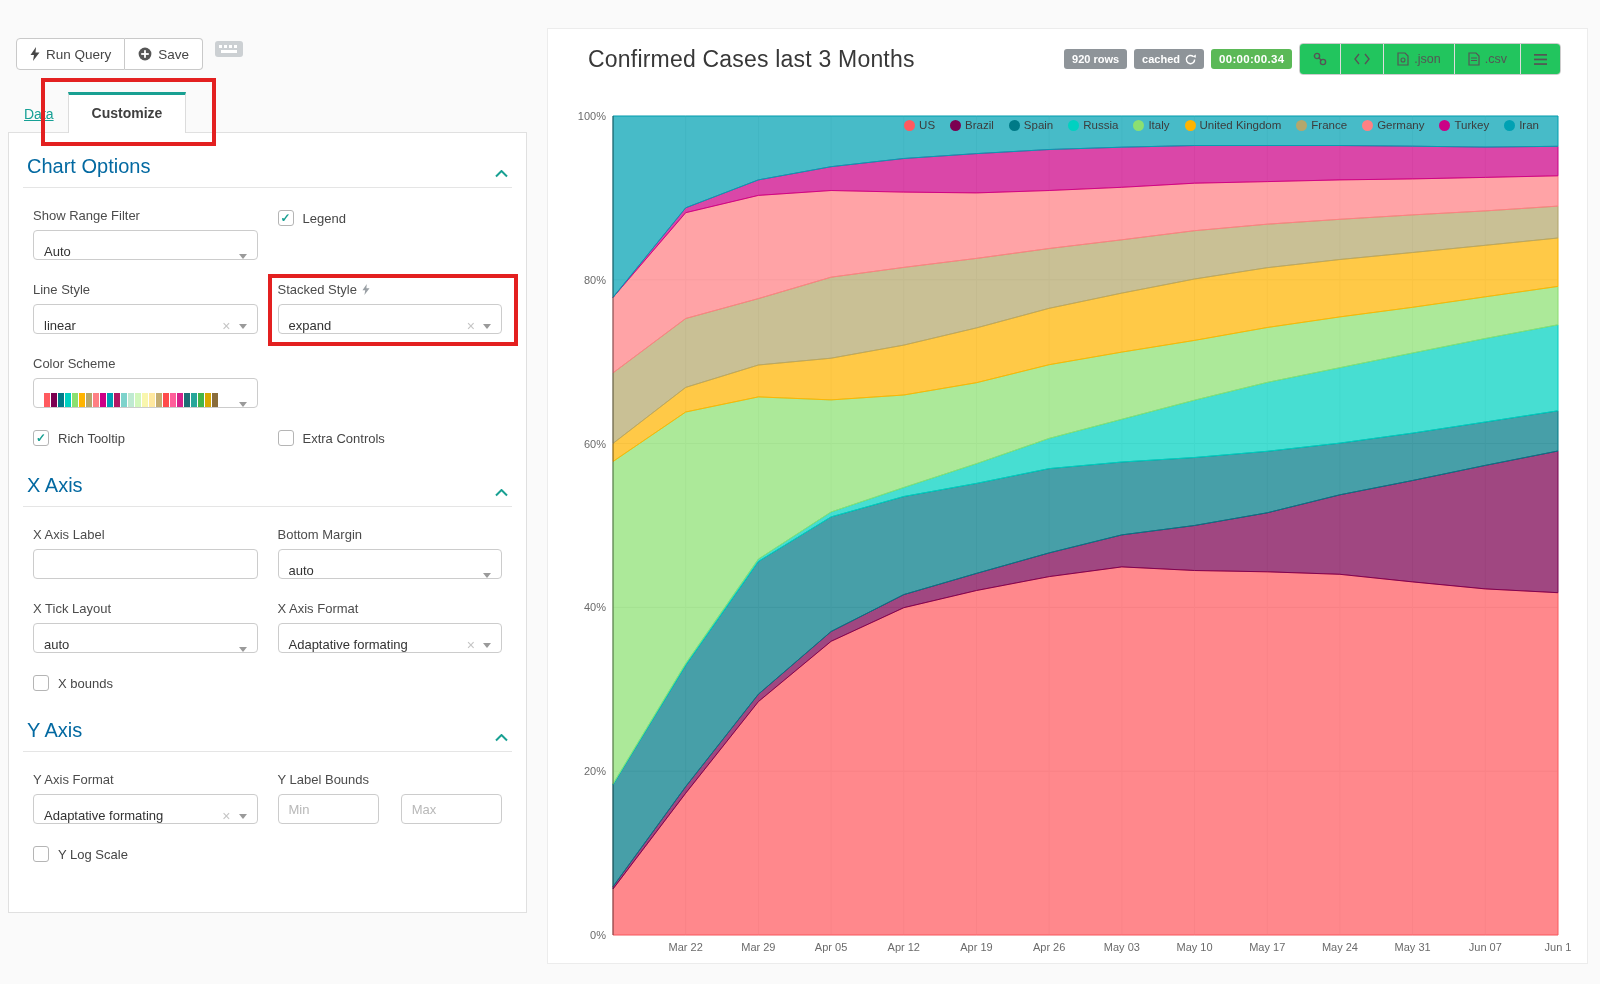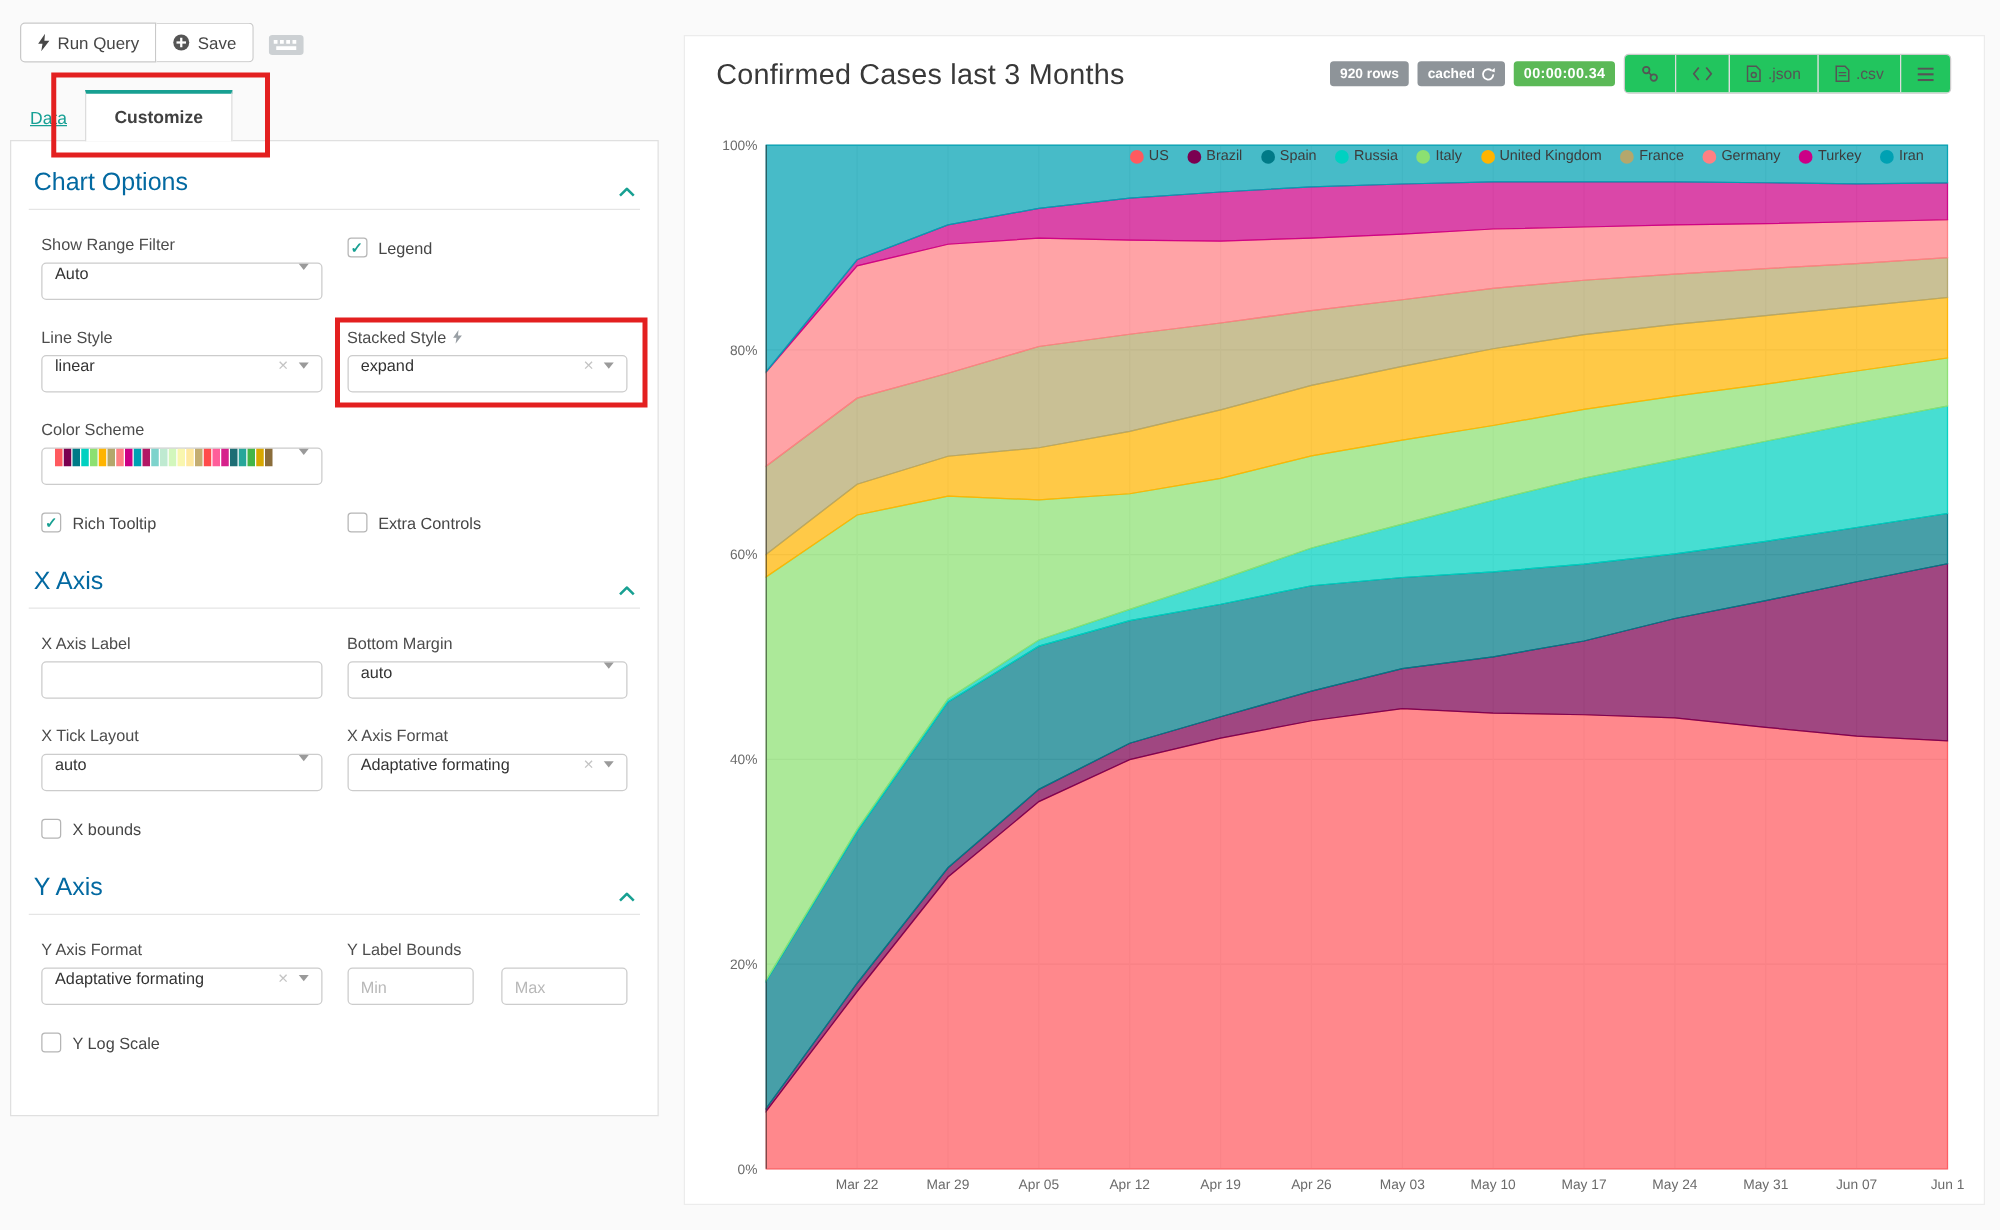--- a/index.html
+++ b/index.html
@@ -1,21 +1,21 @@
 <!DOCTYPE html>
 <html><head>
 <meta charset="utf-8">
 <style>
   * { box-sizing: border-box; margin: 0; padding: 0; }
   html,body { width:1600px; height:984px; overflow:hidden; }
   body { font-family:"Liberation Sans", sans-serif; background:#fafafa; color:#444; position:relative; }
 
   
   .left-panel { position:absolute; left:0; top:0; width:536px; height:984px; }
-  .toolbar { display:flex; align-items:flex-end; padding:18px 0 0 16px; gap:10px; }
+  .toolbar { display:flex; align-items:flex-start; padding:38px 0 0 16px; gap:10px; }
   .btn-group { display:flex; }
   .btn { height:32px; background:#fff; border:1px solid #c9c9c9; font-size:13.5px; color:#464646;
          display:flex; align-items:center; gap:6px; padding:0 13px; cursor:pointer;
          font-family:"Liberation Sans",sans-serif; }
   .btn:first-child { border-radius:4px 0 0 4px; }
   .btn:last-child  { border-radius:0 4px 4px 0; border-left:none; }
   .kbd-btn { border:none; background:transparent; cursor:pointer; padding:2px; }
 
   .tabs { display:flex; align-items:flex-end; margin-top:20px; padding-left:10px; position:relative; height:42px; }
   .tab-data { font-size:14px; color:#16a095; padding:10px 14px; cursor:pointer;text-decoration:underline; }
@@ -27,40 +27,40 @@
 
   .options-card { background:#fff; border:1px solid #e0e0e0; margin:0 9px 0 8px; padding:14px 14px 30px; position:relative; }
   .section { margin-bottom:10px; }
   .section-header { display:flex; justify-content:space-between; align-items:flex-end;
       font-size:20px; color:#0369a1; padding:8px 4px 9px; cursor:pointer; }
   .section-divider { border-bottom:1px solid #e5e5e5; margin-bottom:20px; }
   .form-grid { display:grid; grid-template-columns:1fr 1fr; column-gap:20px; row-gap:22px; padding:0 10px; margin-bottom:20px; }
   .field { position:relative; }
   .field-label { font-size:13px; color:#4c4c4c; display:flex; align-items:center; gap:5px; margin-bottom:7px; }
   .select { height:30px; border:1px solid #ccc; border-radius:4px; background:#fff; display:flex;
-      align-items:flex-start; justify-content:space-between; padding:0 10px; font-size:13px; color:#333; cursor:pointer; }
+      align-items:flex-end; justify-content:space-between; padding:0 10px; font-size:13px; color:#333; cursor:pointer; }
   .sel-icons { display:flex; align-items:center; gap:8px; }
   .clear-x { color:#c4c4c4; font-size:14px; line-height:1; }
   .caret { width:0; height:0; border-left:4.5px solid transparent; border-right:4.5px solid transparent; border-top:5px solid #9a9a9a; }
   .text-input { height:30px; width:100%; border:1px solid #ccc; border-radius:4px; padding:0 10px;
       font-size:13px; color:#333; font-family:"Liberation Sans",sans-serif; }
   .text-input::placeholder { color:#b8b8b8; }
   .check-row { display:flex; align-items:center; gap:9px; cursor:pointer; }
   .cb { width:16px; height:16px; border:1px solid #b5b5b5; border-radius:3px; background:#fff;
         display:flex; align-items:center; justify-content:center; font-size:12px; font-weight:bold; color:#18a092; }
   .cb-label { font-size:13px; color:#464646; }
   .swatches { display:flex; align-items:center; gap:1px; }
   .swatch { width:6px; height:14px; display:inline-block; }
   .rb-stacked { left:-10px; top:-8px; right:-16px; bottom:-12px; }
   .bounds-pair { display:grid; grid-template-columns:1fr 1fr; gap:22px; }
 
   
   .chart-card { position:absolute; left:547px; top:28px; width:1041px; height:936px;
       background:#fff; border:1px solid #ececec; overflow:hidden; }
-  .chart-header { position:absolute; top:14px; left:25px; right:26px; display:flex;
+  .chart-header { position:absolute; top:14px; left:40px; right:26px; display:flex;
       justify-content:space-between; align-items:center; z-index:2; }
   .chart-title { font-size:23px; font-weight:400; color:#383838; letter-spacing:.2px; }
   .header-right { display:flex; align-items:center; gap:7px; }
   .badge { border-radius:3px; color:#fff; font-size:11px; font-weight:bold; padding:4px 8px; display:flex; align-items:center; gap:5px; }
   .badge-gray { background:#8e9499; }
   .badge-green { background:#5bb957; font-size:11.5px; letter-spacing:.3px; }
   .hbtn-group { display:flex; border:1px solid #ccc; border-radius:4px; overflow:hidden; background:#fff; }
   .hbtn { display:flex; align-items:center; gap:5px; padding:0 13px; height:30px; background:#22c55e;
       border:none; border-left:1px solid #ddd; color:#555; font-size:12.5px; cursor:pointer;
       font-family:"Liberation Sans",sans-serif; }

